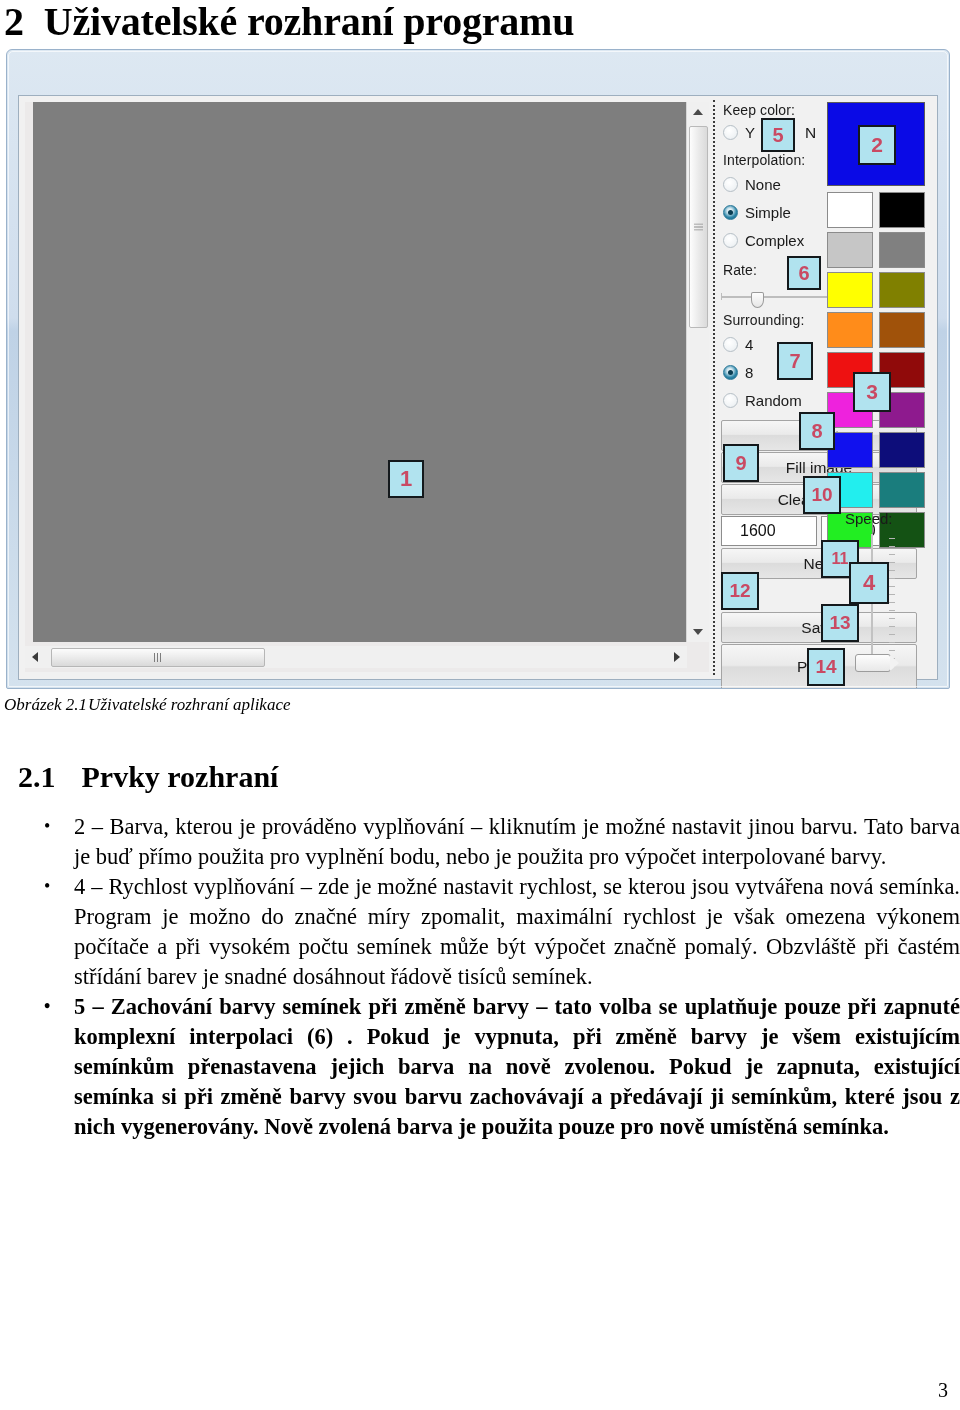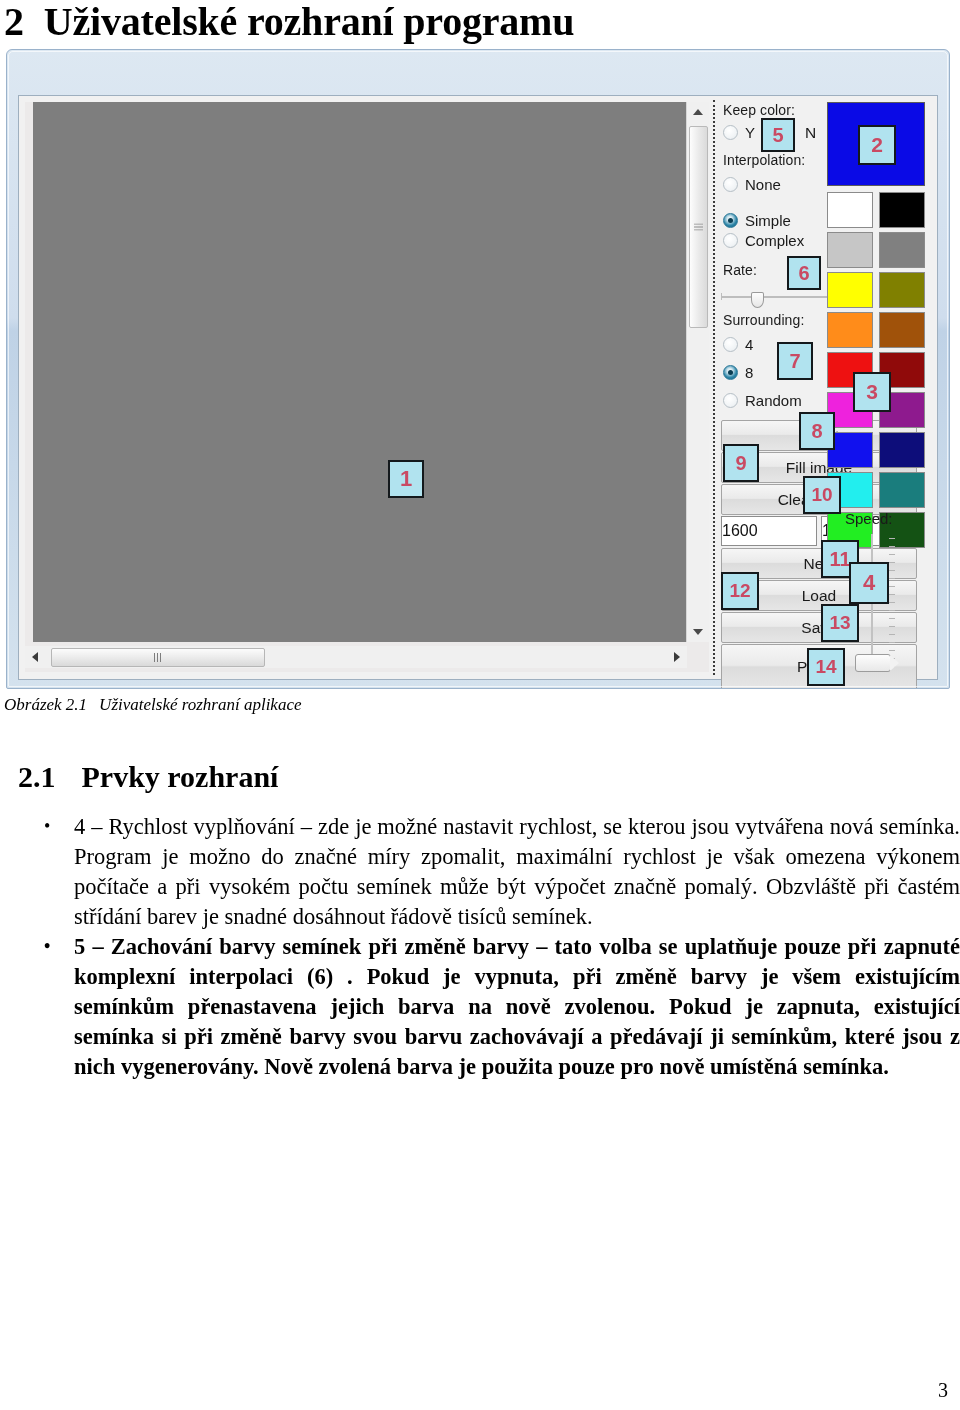--- a/index.html
+++ b/index.html
@@ -288,21 +288,21 @@
     color: #1a1a1a;
   }
   .txtbox {
     position: absolute;
     height: 30px;
     background: #ffffff;
     border: 1px solid #8d8d8d;
     box-sizing: border-box;
     display: flex;
     align-items: center;
-    padding-left: 0;
+    padding-left: 18px;
     font-size: 16px;
     color: #111;
   }
 
   .rate-slider {
     position: absolute;
     left: 2px; top: 288px;
     width: 110px; height: 14px;
   }
   .rate-slider .track {
@@ -403,21 +403,21 @@
   
   .caption {
     position: absolute;
     left: 4px;
     top: 695px;
     font-family: "Liberation Serif", serif;
     font-style: italic;
     font-size: 17px;
     white-space: nowrap;
   }
-  .caption .cap-num { margin-right: 12px; }
+  .caption .cap-num { margin-right: 1px; }
 
   
   .section-heading {
     position: absolute;
     left: 18px;
     top: 760px;
     font-family: "Liberation Serif", serif;
     font-weight: bold;
     font-size: 30px;
   }
@@ -509,21 +509,21 @@
           <span>Y</span>
         </div>
         <div style="position:absolute; left:86px; top:24px; font-size:15.5px;">N</div>
         <div class="marker" style="left:42px; top:18px; width:34px; height:34px; font-size:20px;">5</div>
 
         <div class="sec-label" style="left:4px; top:52px;">Interpolation:</div>
         <div class="radio-row" style="left:4px; top:76px;">
           <span class="radio"></span>
           <span>None</span>
         </div>
-        <div class="radio-row" style="left:4px; top:104px;margin-top:8px;">
+        <div class="radio-row" style="left:4px; top:104px;">
           <span class="radio on"></span>
           <span>Simple</span>
         </div>
         <div class="radio-row" style="left:4px; top:132px;">
           <span class="radio"></span>
           <span>Complex</span>
         </div>
 
         <div class="sec-label" style="left:4px; top:162px;">Rate:</div>
         <div class="marker" style="left:68px; top:156px; width:34px; height:34px; font-size:20px;">6</div>
@@ -553,23 +553,22 @@
         <div class="btn" style="top:352px;">Fill image</div>
         <div class="marker" style="left:4px; top:344px; width:36px; height:38px; font-size:20px;">9</div>
 
         <div class="btn" style="top:384px;">Clear seeds</div>
         <div class="marker" style="left:84px; top:376px; width:38px; height:38px; font-size:19px;">10</div>
 
         <div class="txtbox" style="left:2px; top:416px; width:96px;">1600</div>
         <div class="txtbox" style="left:102px; top:416px; width:96px;">1200</div>
 
         <div class="btn" style="top:448px;">New</div>
-        <div class="marker" style="left:102px; top:440px; width:38px; height:38px; font-size:20px;">11</div>
-
-        <div class="btn" style="top:480px;">Load</div>
+        <div class="marker" style="left:102px; top:440px; width:38px; height:38px; font-size:16px;">11</div>
+
         <div class="marker" style="left:2px; top:472px; width:38px; height:38px; font-size:19px;">12</div>
 
         <div class="btn" style="top:512px;">Save</div>
         <div class="marker" style="left:102px; top:504px; width:38px; height:38px; font-size:19px;">13</div>
 
         <div class="btn" style="top:544px; height:46px;">Pause</div>
         <div class="marker" style="left:88px; top:548px; width:38px; height:38px; font-size:19px;">14</div>
 
         <div class="palette">
           <div class="current-color" style="background: rgb(10, 10, 230);">
@@ -613,17 +612,18 @@
 
 <div class="caption">
   <span class="cap-num">Obrázek 2.1</span><span>Uživatelské rozhraní aplikace</span>
 </div>
 
 <div class="section-heading">
   <span class="sh-num">2.1</span><span>Prvky rozhraní</span>
 </div>
 
 <div class="body-list">
+  <div class="li">2 – Barva, kterou je prováděno vyplňování – kliknutím je možné nastavit jinou barvu. Tato barva je buď přímo použita pro vyplnění bodu, nebo je použita pro výpočet interpolované barvy.</div>
   <div class="li">4 – Rychlost vyplňování – zde je možné nastavit rychlost, se kterou jsou vytvářena nová semínka. Program je možno do značné míry zpomalit, maximální rychlost je však omezena výkonem počítače a při vysokém počtu semínek může být výpočet značně pomalý. Obzvláště při častém střídání barev je snadné dosáhnout řádově tisíců semínek.</div>
   <div class="li">5 – Zachování barvy semínek při změně barvy – tato volba se uplatňuje pouze při zapnuté komplexní interpolaci (6) . Pokud je vypnuta, při změně barvy je všem existujícím semínkům přenastavena jejich barva na nově zvolenou. Pokud je zapnuta, existující semínka si při změně barvy svou barvu zachovávají a předávají ji semínkům, které jsou z nich vygenerovány. Nově zvolená barva je použita pouze pro nově umístěná semínka.</div>
 </div>
 
 <div class="page-number">3</div>
 
 </body></html>

